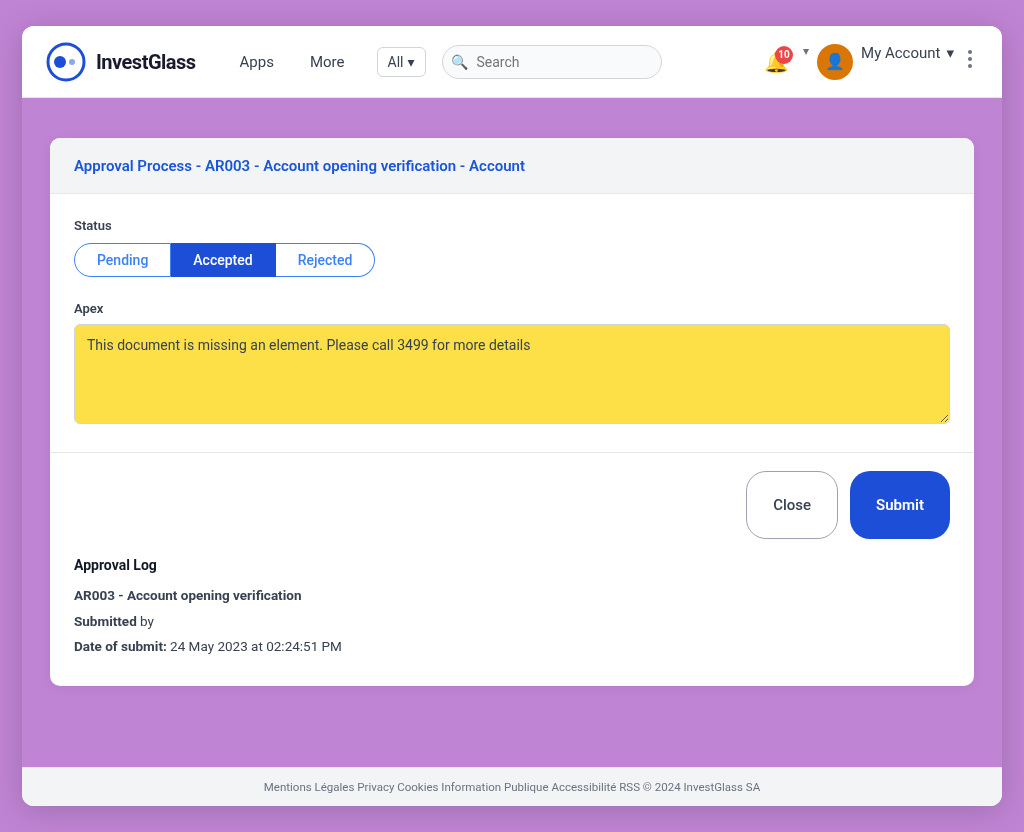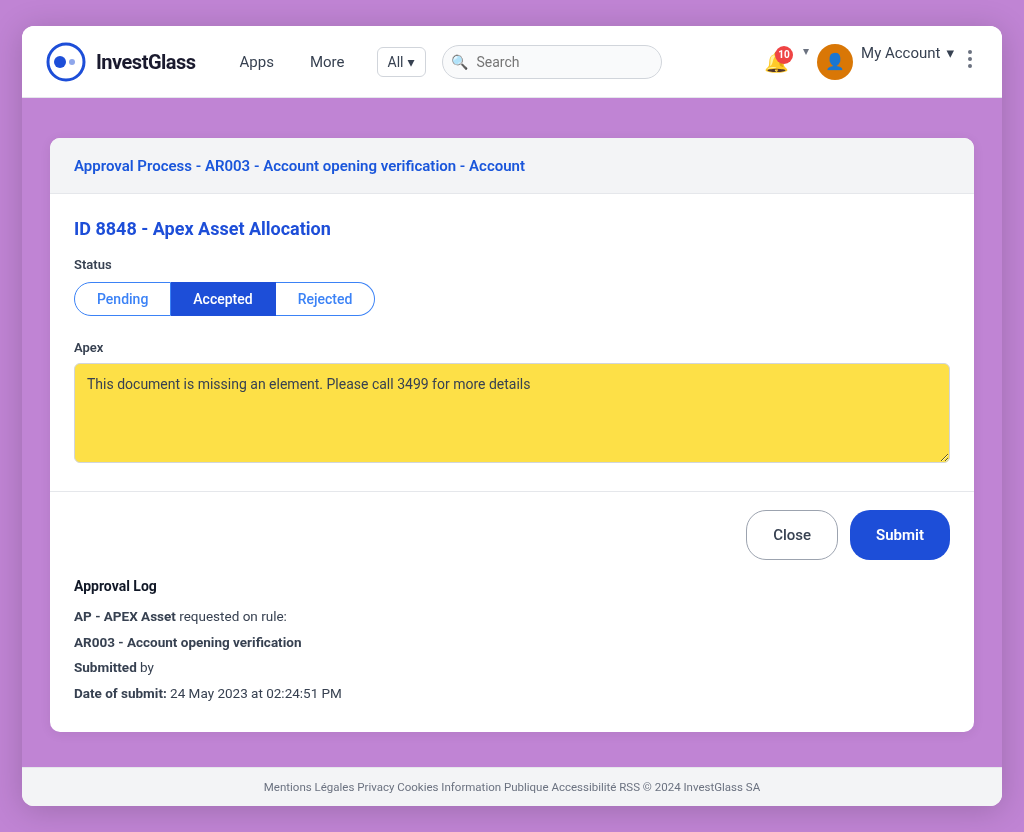--- a/index.html
+++ b/index.html
@@ -262,21 +262,21 @@
       padding: 18px 24px;
       display: flex;
       justify-content: flex-end;
       gap: 12px;
     }
     .btn-close {
       border: 1.5px solid #9ca3af;
       background: #fff;
       color: #374151;
       font-size: 15px;
-      padding: 15px 26px;
+      padding: 24px 26px;
       border-radius: 20px;
       cursor: pointer;
       font-family: inherit;
       font-weight: 500;
     }
     .btn-submit {
       border: none;
       background: #1d4ed8;
       color: #fff;
       font-size: 15px;
@@ -365,42 +365,38 @@
   </nav>
 
   <div class="main-content">
     <div class="card">
 
       <div class="card-header">
         <span class="card-header-title">Approval Process - AR003 - Account opening verification - Account</span>
       </div>
 
       <div class="card-body">
-        <div class="record-title">ID 8848 - Apex Asset Allocation</div>
         <div class="status-label">Status</div>
         <div class="status-buttons">
           <button class="status-btn">Pending</button>
           <button class="status-btn active">Accepted</button>
           <button class="status-btn">Rejected</button>
         </div>
 
         <div class="notes-label">Apex</div>
         <textarea class="notes-textarea" style="">This document is missing an element. Please call 3499 for more details</textarea>
       </div>
 
       <div class="card-actions-row">
         <button class="btn-close">Close</button>
         <button class="btn-submit">Submit</button>
       </div>
 
       <div class="approval-log">
         <div class="approval-log-title">Approval Log</div>
-        <div class="log-line">
-          <strong>AP - APEX Asset</strong><span> requested on rule:</span>
-        </div>
         <div class="log-line">
           <strong>AR003 - Account opening verification</strong>
         </div>
         <div class="log-line">
           <strong>Submitted</strong><span> by</span>
         </div>
         <div class="log-line">
           <strong>Date of submit:</strong><span> 24 May 2023 at 02:24:51 PM</span>
         </div>
       </div>

